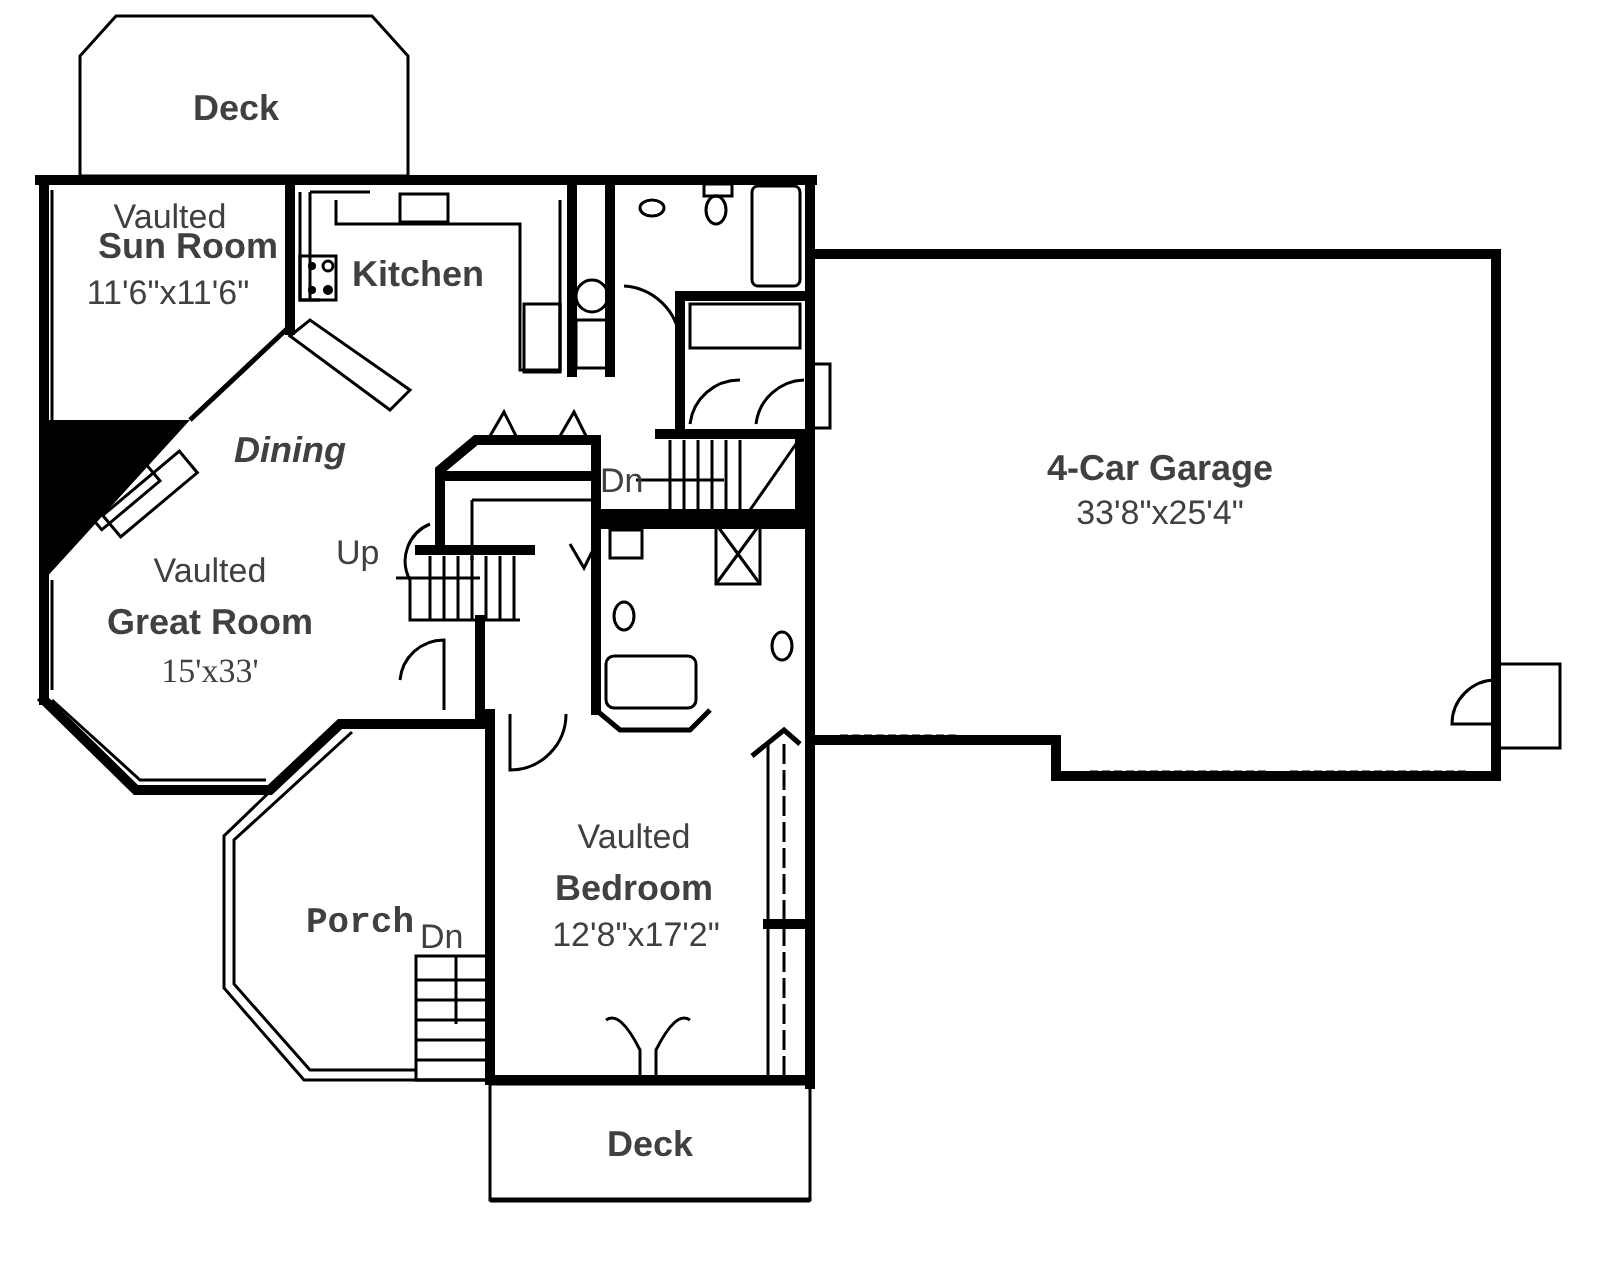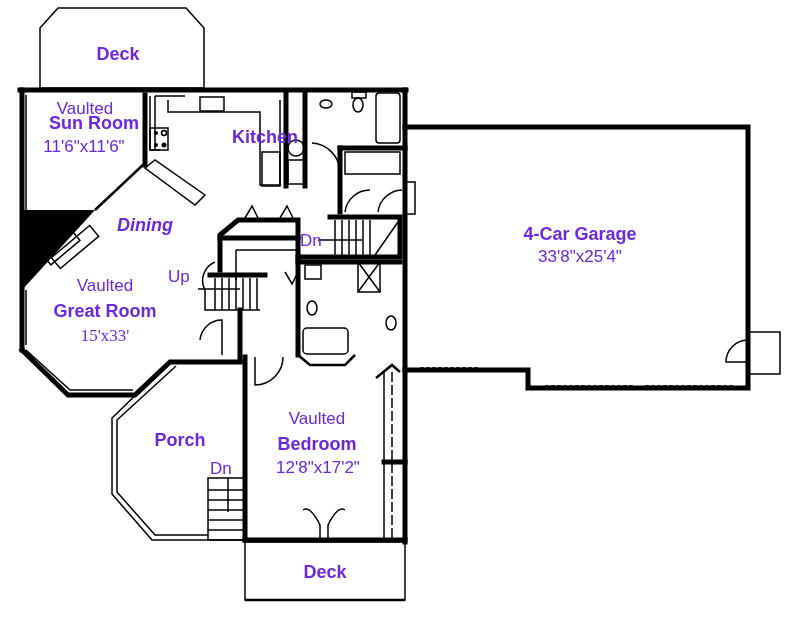--- a/index.html
+++ b/index.html
@@ -2,21 +2,21 @@
 <html><head>
 <meta charset="utf-8">
 <style>
   html,body{margin:0;padding:0;background:#fff;}
   body{width:800px;height:641px;overflow:hidden;position:relative;font-family:"Liberation Sans",sans-serif;}
   svg{position:absolute;left:0;top:0;}
   .wall{stroke:#000;stroke-width:5;fill:none;stroke-linecap:square;}
   .thin{stroke:#000;stroke-width:1.5;fill:none;}
   .mid{stroke:#000;stroke-width:2.5;fill:none;}
   .fill{fill:#000;}
-  .lbl{position:absolute;color:#6d28d9;text-align:center;white-space:nowrap;line-height:1;}
+  .lbl{position:absolute;color:#404040;text-align:center;white-space:nowrap;line-height:1;}
   .bold{font-weight:bold;font-size:18px;}
   .norm{font-size:17px;}
 </style>
 </head>
 <body>
 
 <svg width="800" height="641" viewBox="0 0 800 641">
 
   <polygon class="thin" points="40,88 40,28 58,8 186,8 204,28 204,88"></polygon>
 
@@ -146,32 +146,32 @@
   <polyline class="thin" points="280,218 287,206 293,218"></polyline>
   <polyline class="thin" points="285,272 292,284 298,272"></polyline>
 </svg>
 
 <div class="lbl bold" style="left:88px;top:45px;width:60px;">Deck</div>
 
 <div class="lbl norm" style="left:30px;top:100px;width:110px;">Vaulted</div>
 <div class="lbl bold" style="left:26px;top:114px;width:136px;">Sun Room</div>
 <div class="lbl norm" style="left:26px;top:138px;width:116px;">11'6"x11'6"</div>
 
-<div class="lbl bold" style="left:164px;top:128px;width:110px;padding-left:46px;">Kitchen</div>
+<div class="lbl bold" style="left:154px;top:128px;width:110px;">Kitchen</div>
 
 <div class="lbl bold" style="left:105px;top:216px;width:80px;font-style:italic;">Dining</div>
 
 <div class="lbl norm" style="left:50px;top:277px;width:110px;">Vaulted</div>
 <div class="lbl bold" style="left:30px;top:302px;width:150px;">Great Room</div>
 <div class="lbl norm" style="left:50px;top:327px;width:110px;font-family:Liberation Serif, serif;">15'x33'</div>
 
 <div class="lbl bold" style="left:490px;top:225px;width:180px;">4-Car Garage</div>
 <div class="lbl norm" style="left:490px;top:248px;width:180px;">33'8"x25'4"</div>
 
-<div class="lbl bold" style="left:140px;top:431px;width:80px;">Porch</div>
+<div class="lbl bold" style="left:140px;top:453px;width:80px;font-family:Liberation Mono, monospace;">Porch</div>
 
 <div class="lbl norm" style="left:262px;top:410px;width:110px;">Vaulted</div>
 <div class="lbl bold" style="left:255px;top:435px;width:124px;">Bedroom</div>
 <div class="lbl norm" style="left:248px;top:459px;width:140px;">12'8"x17'2"</div>
 
 <div class="lbl bold" style="left:290px;top:563px;width:70px;">Deck</div>
 
 <div class="lbl norm" style="left:168px;top:268px;">Up</div>
 <div class="lbl norm" style="left:300px;top:232px;">Dn</div>
 <div class="lbl norm" style="left:210px;top:460px;">Dn</div>

